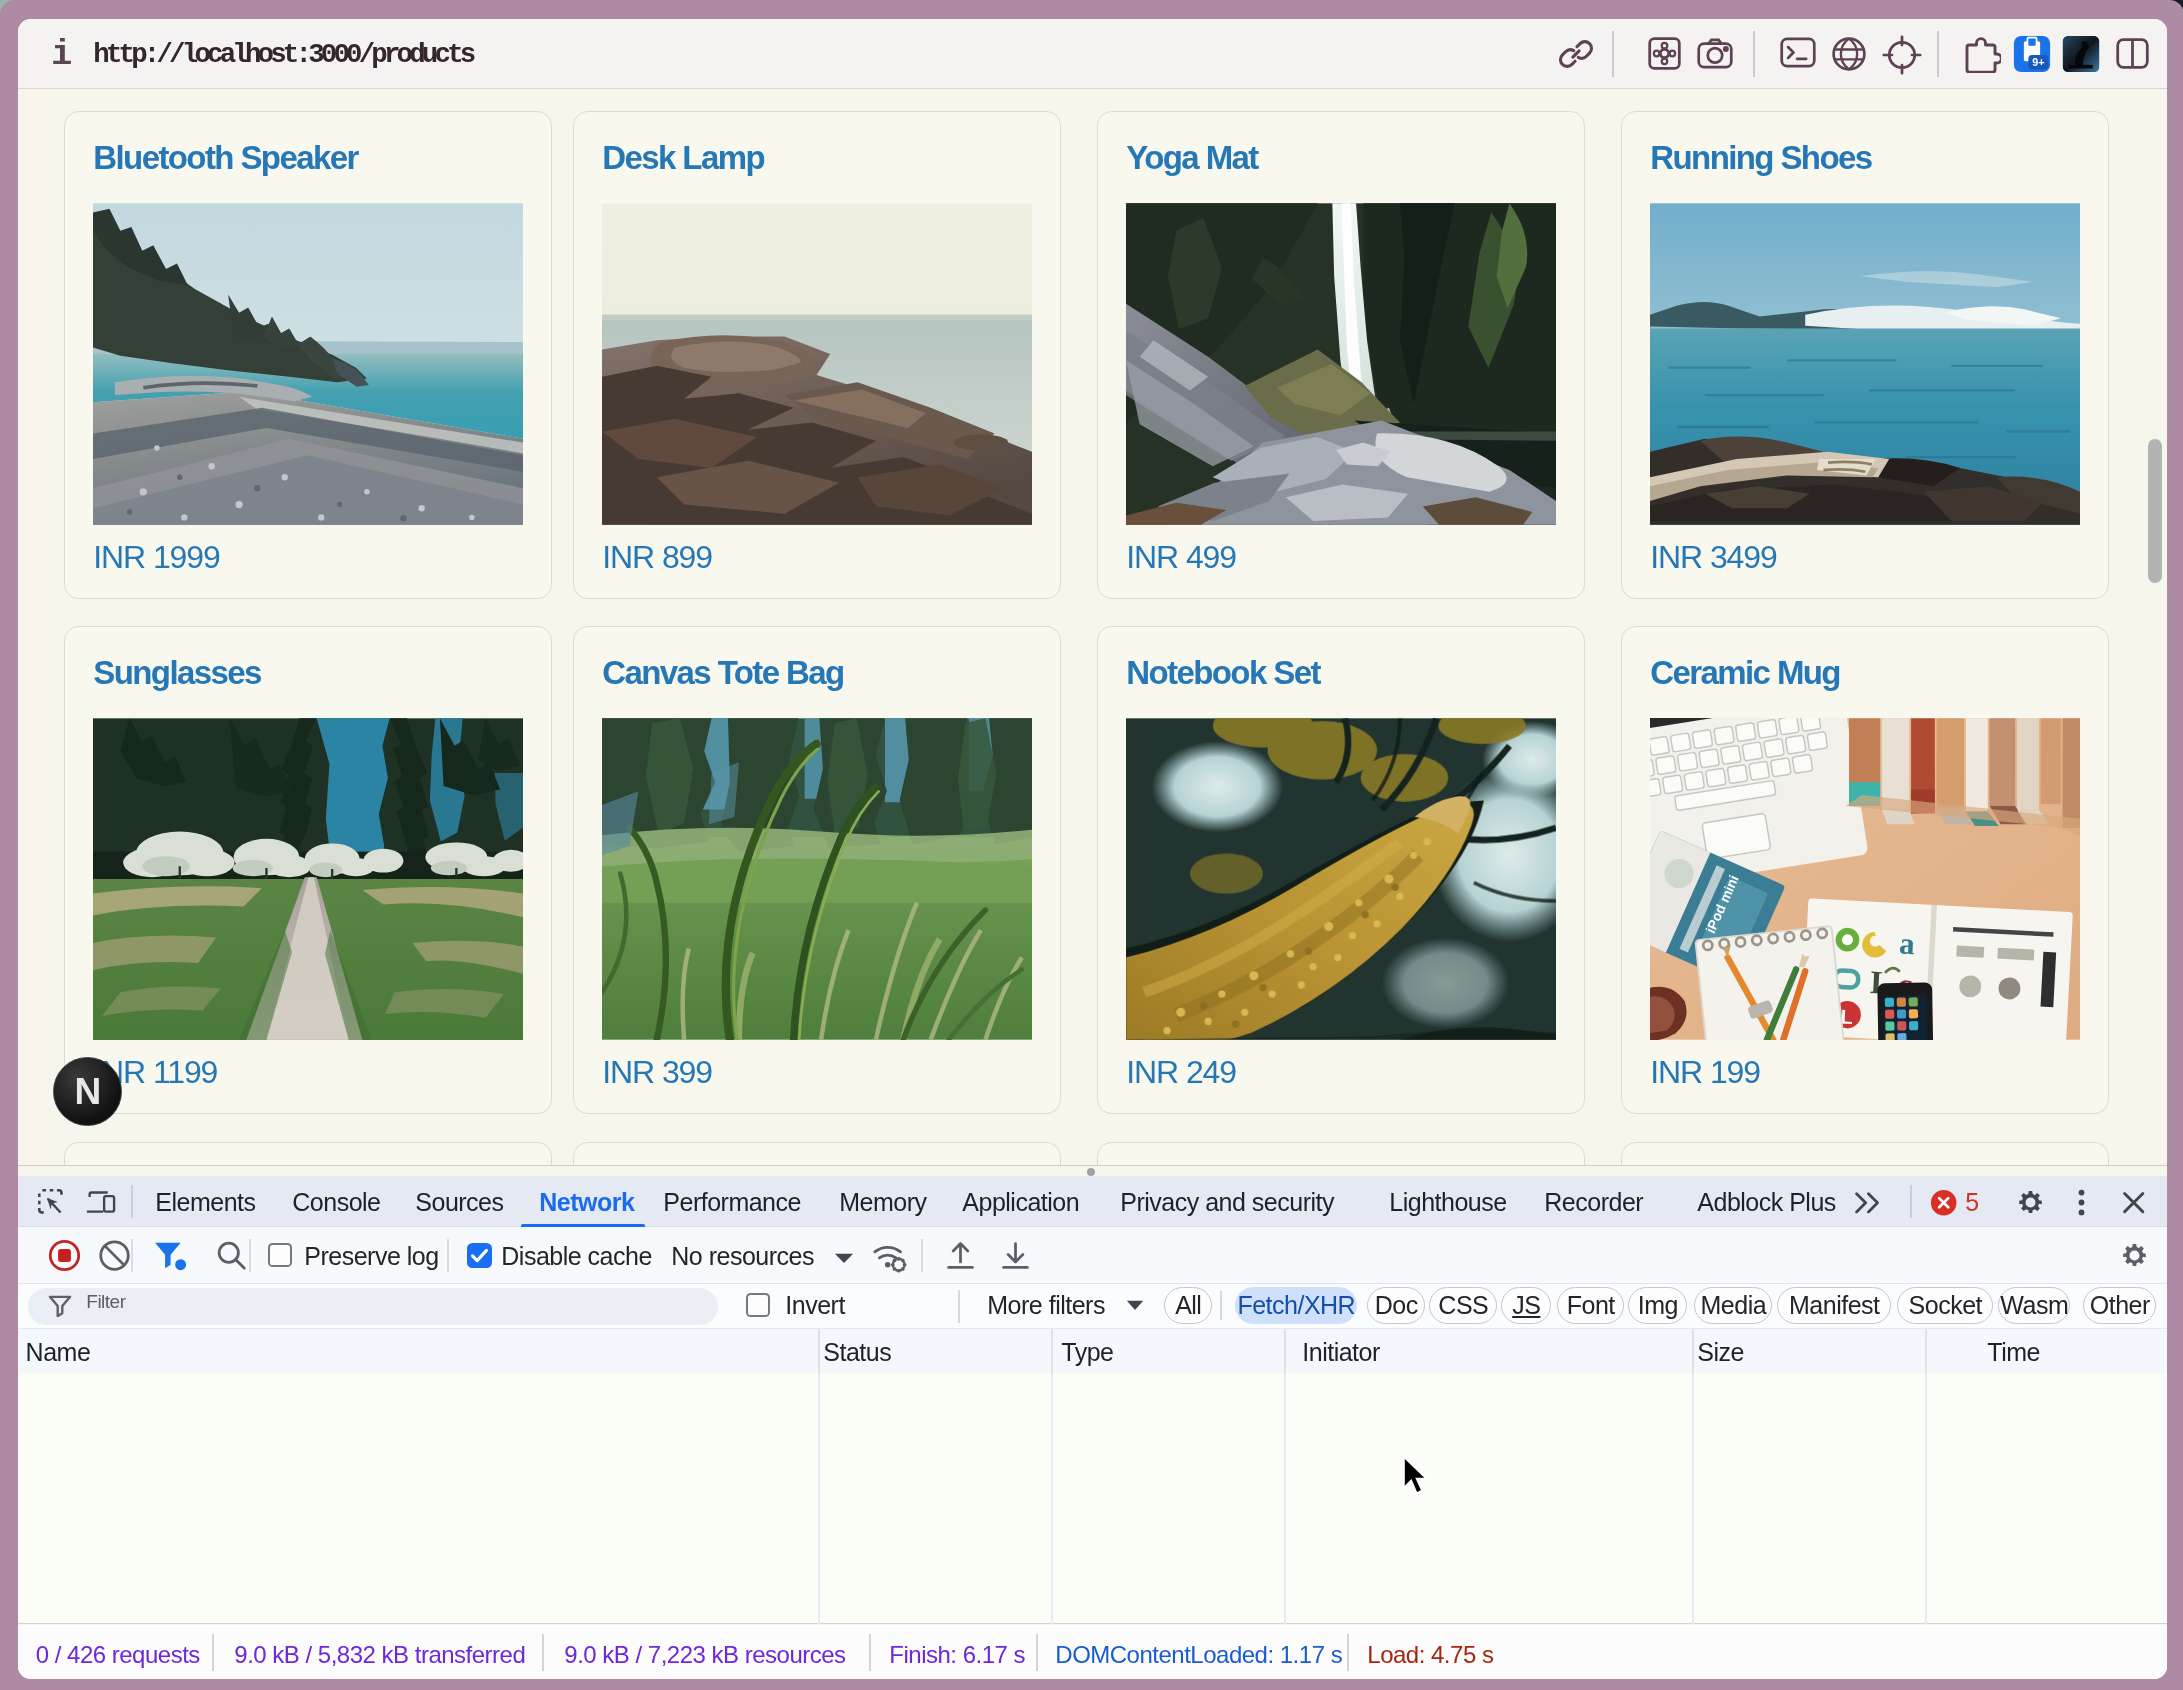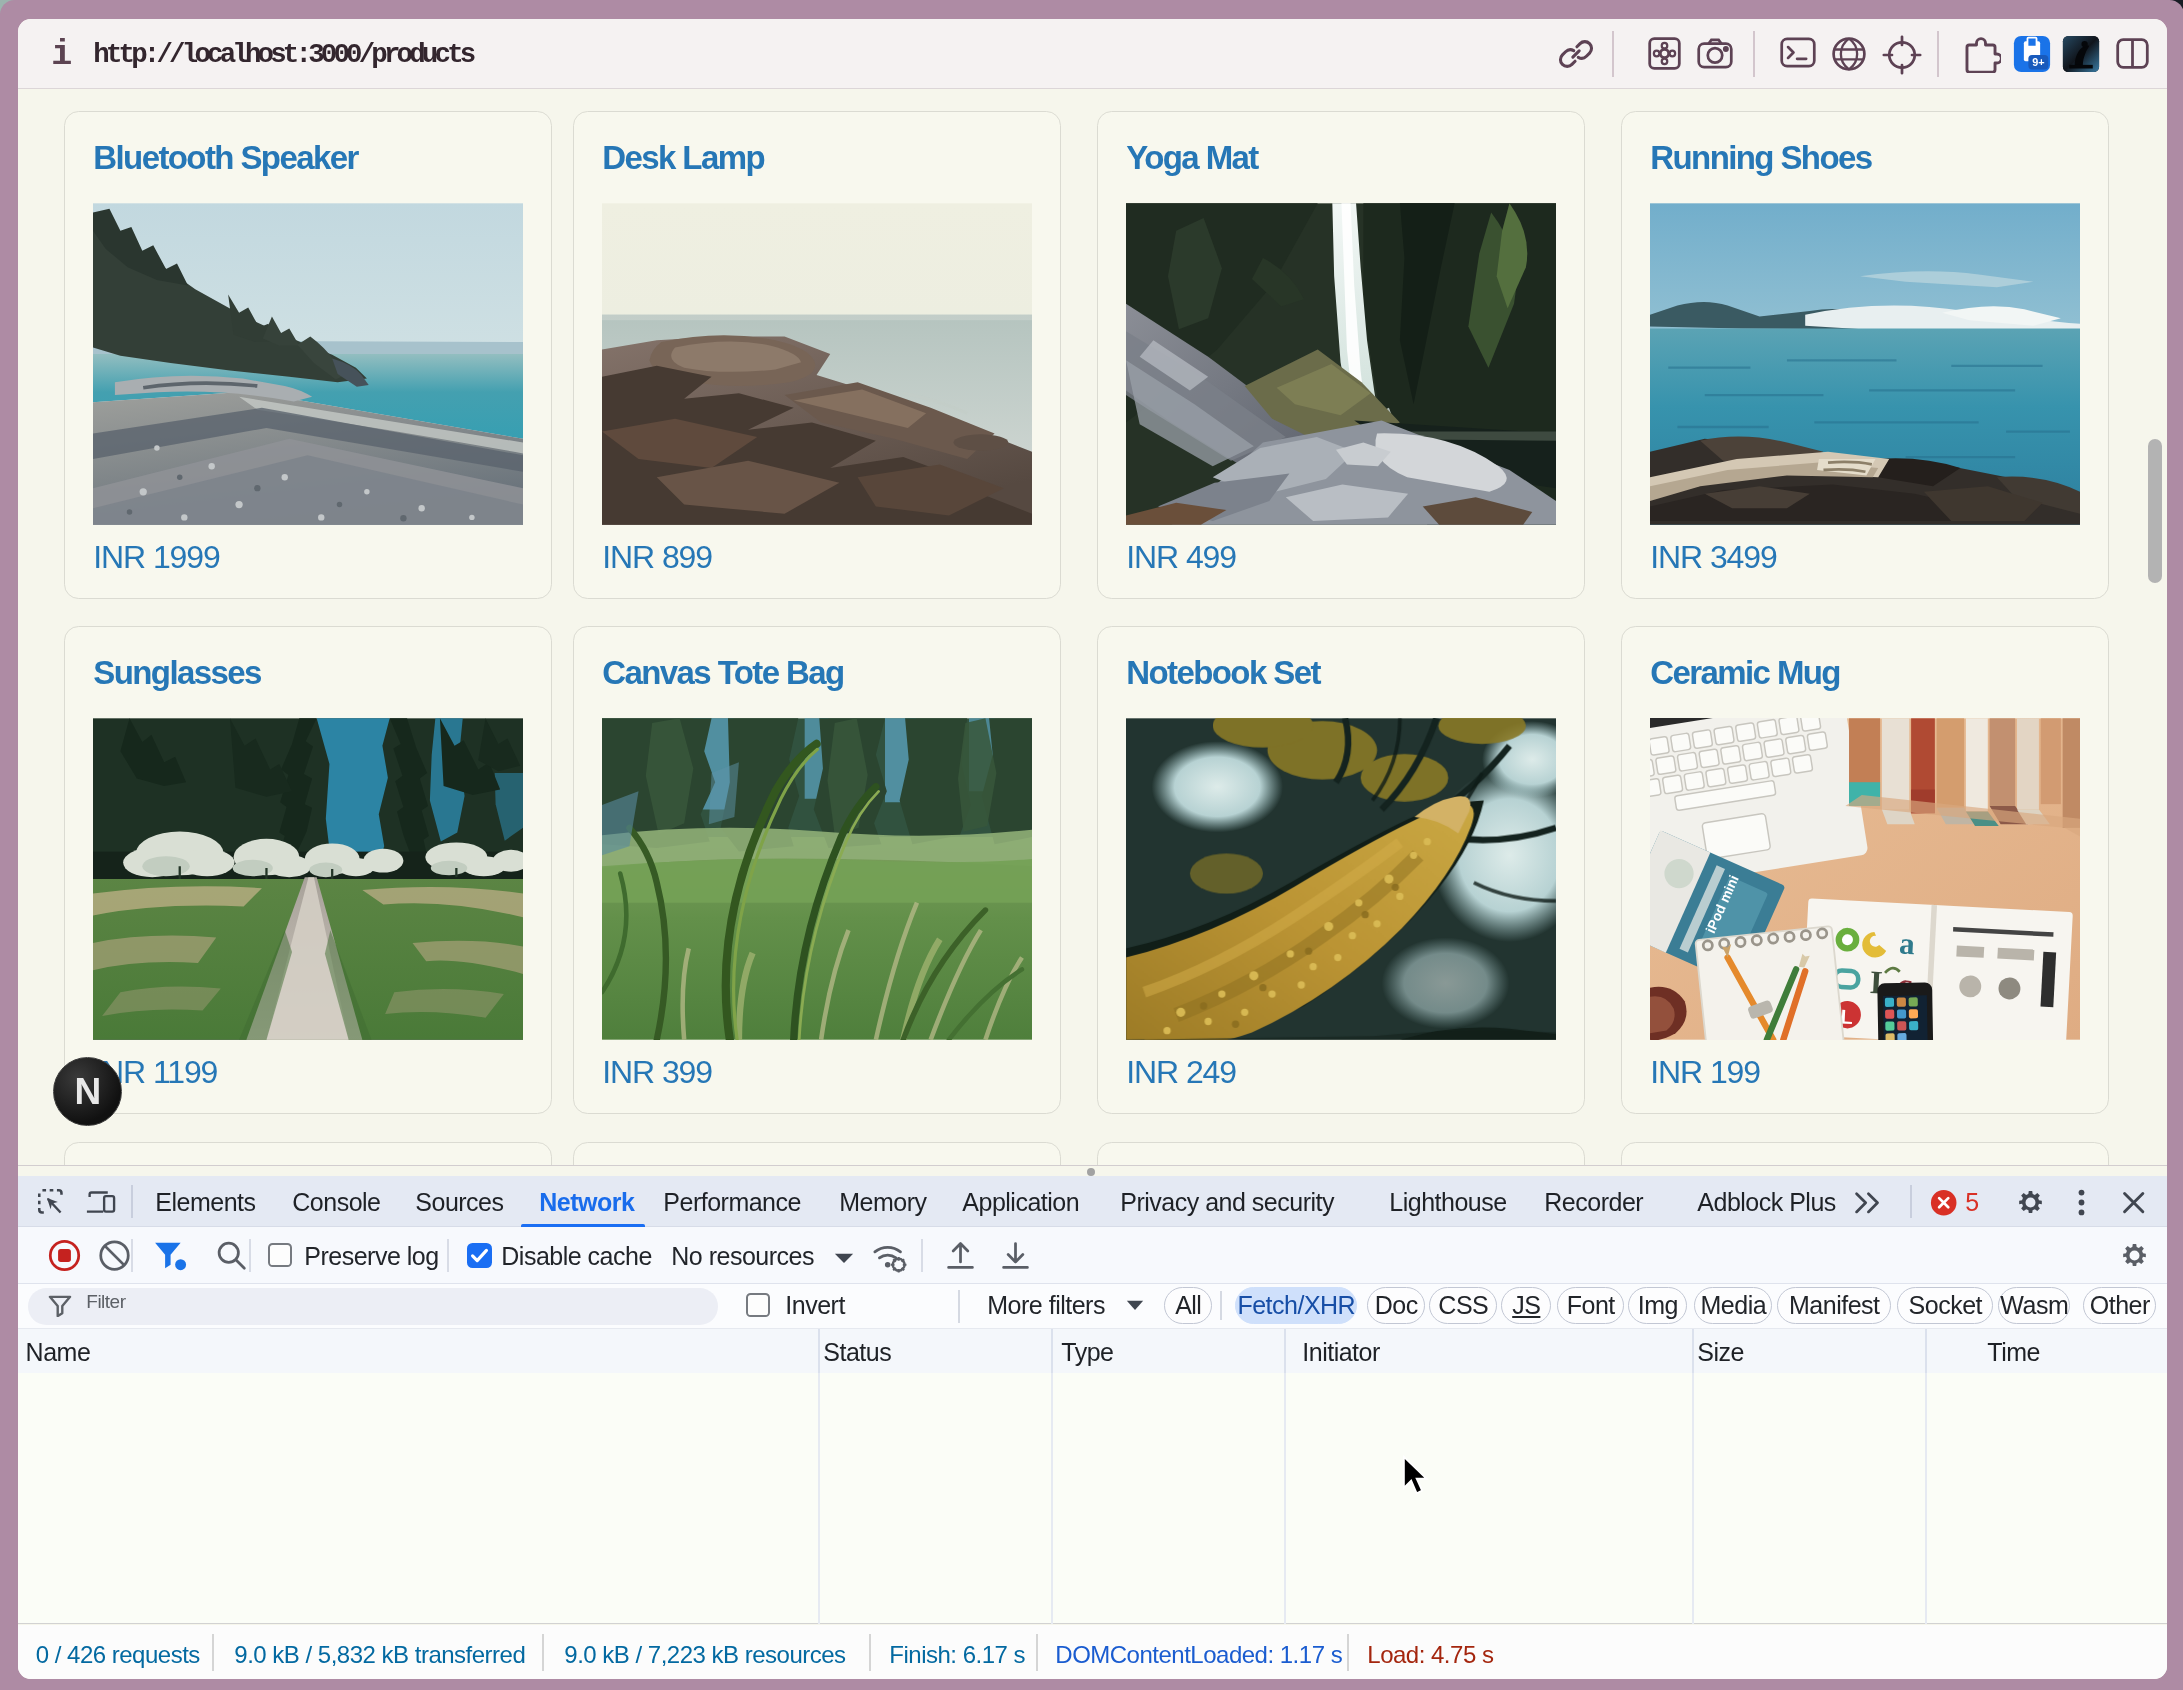--- a/index.html
+++ b/index.html
@@ -38,21 +38,21 @@
   #tabbar { position:absolute; left:0; top:11px; width:100%; height:51px; background:#e4e9f3; border-bottom:0.9px solid #d7dce8; }
   .tab { position:absolute; top:0; height:51px; line-height:53px; font-size:25px; letter-spacing:-0.5px; color:#1e2126; }
   #toolbar { position:absolute; left:0; top:62px; width:100%; height:57px; background:#f7f9fd; border-bottom:1.8px solid #dfe3ed; }
   #filterrow { position:absolute; left:0; top:119px; width:100%; height:44px; background:#fbfcfe; }
   #thead { position:absolute; left:0; top:163px; width:100%; height:46px; background:#f4f7fb; border-top:0.9px solid #e6e9f0; border-bottom:1.8px solid #ccd5e5; }
   .th { position:absolute; top:0; height:46px; line-height:46px; font-size:25px; letter-spacing:-0.5px; color:#1e2126; }
   .colsep { position:absolute; top:0; width:1.8px; height:46px; background:#dbe1ed; }
   #tbody { position:absolute; left:0; top:208px; width:100%; height:251px; background:#fbfdf7; border-bottom:1.8px solid #d2d2d2; }
   .bcol { position:absolute; top:0; width:1.8px; height:251px; background:#e6eaf2; }
   #statusbar { position:absolute; left:0; top:460px; width:100%; height:55px; background:#fcfcfc; }
-  .st { position:absolute; top:15.5px; font-size:24px; letter-spacing:-0.5px; color:#0369a1; white-space:nowrap; }
+  .st { position:absolute; top:15.5px; font-size:24px; letter-spacing:-0.5px; color:#6d28d9; white-space:nowrap; }
   .stsep { position:absolute; top:9.1px; width:1.8px; height:37px; background:#d5d5d5; }
   .ck { position:absolute; width:24px; height:24px; border:2.7px solid #767a80; border-radius:4.6px; background:#fdfdfd; }
   .pill { position:absolute; top:2.7px; height:37px; line-height:35px; border:1.8px solid #c2c7d4; border-radius:19px; background:#fdfdfe;
           font-size:25px; letter-spacing:-0.5px; color:#22252a; padding:0; text-align:center; }
   #tooltip { position:absolute; left:21px; top:1600px; height:35px; background:#f3f2f2; border:1.8px solid #d9d8d8; border-radius:9.1px;
              box-shadow:0 1.8px 5.5px rgba(0,0,0,.15); font-size:25px; letter-spacing:-0.5px; line-height:31px; color:#26282c; padding:0 13.7px; white-space:nowrap; z-index:30;}
 </style>
 </head>
 <body>
 <div id="corner"></div>

